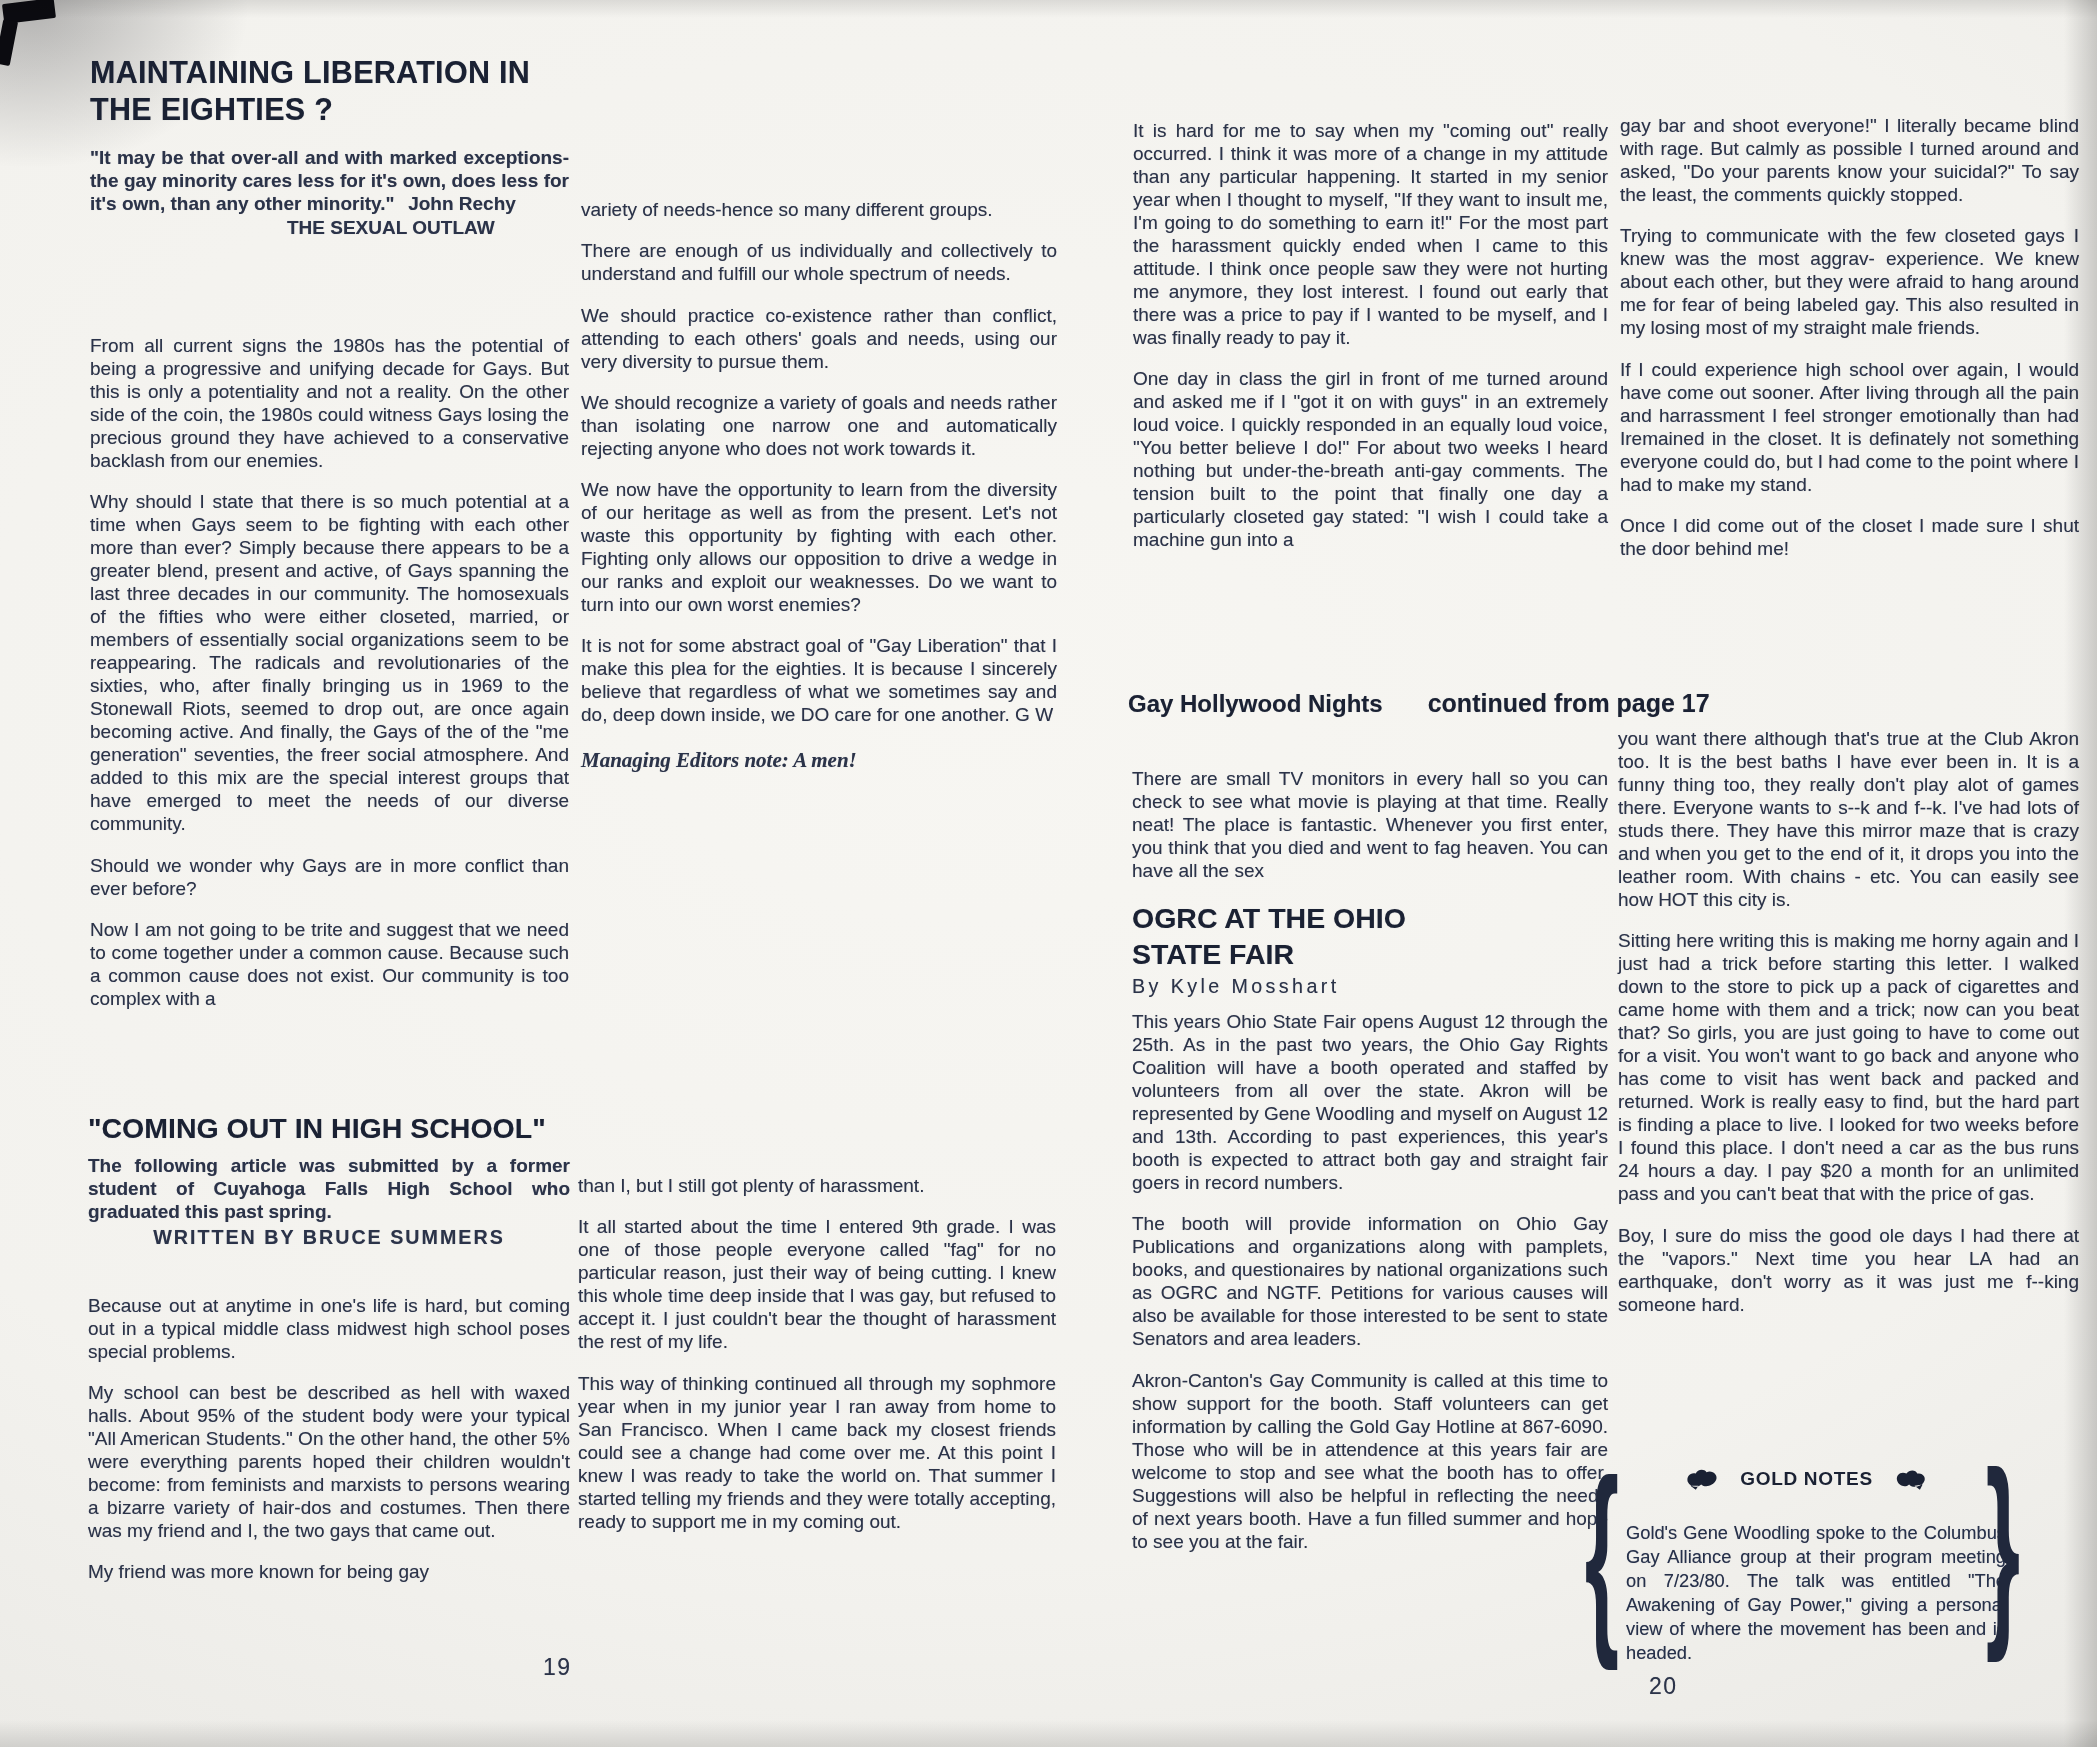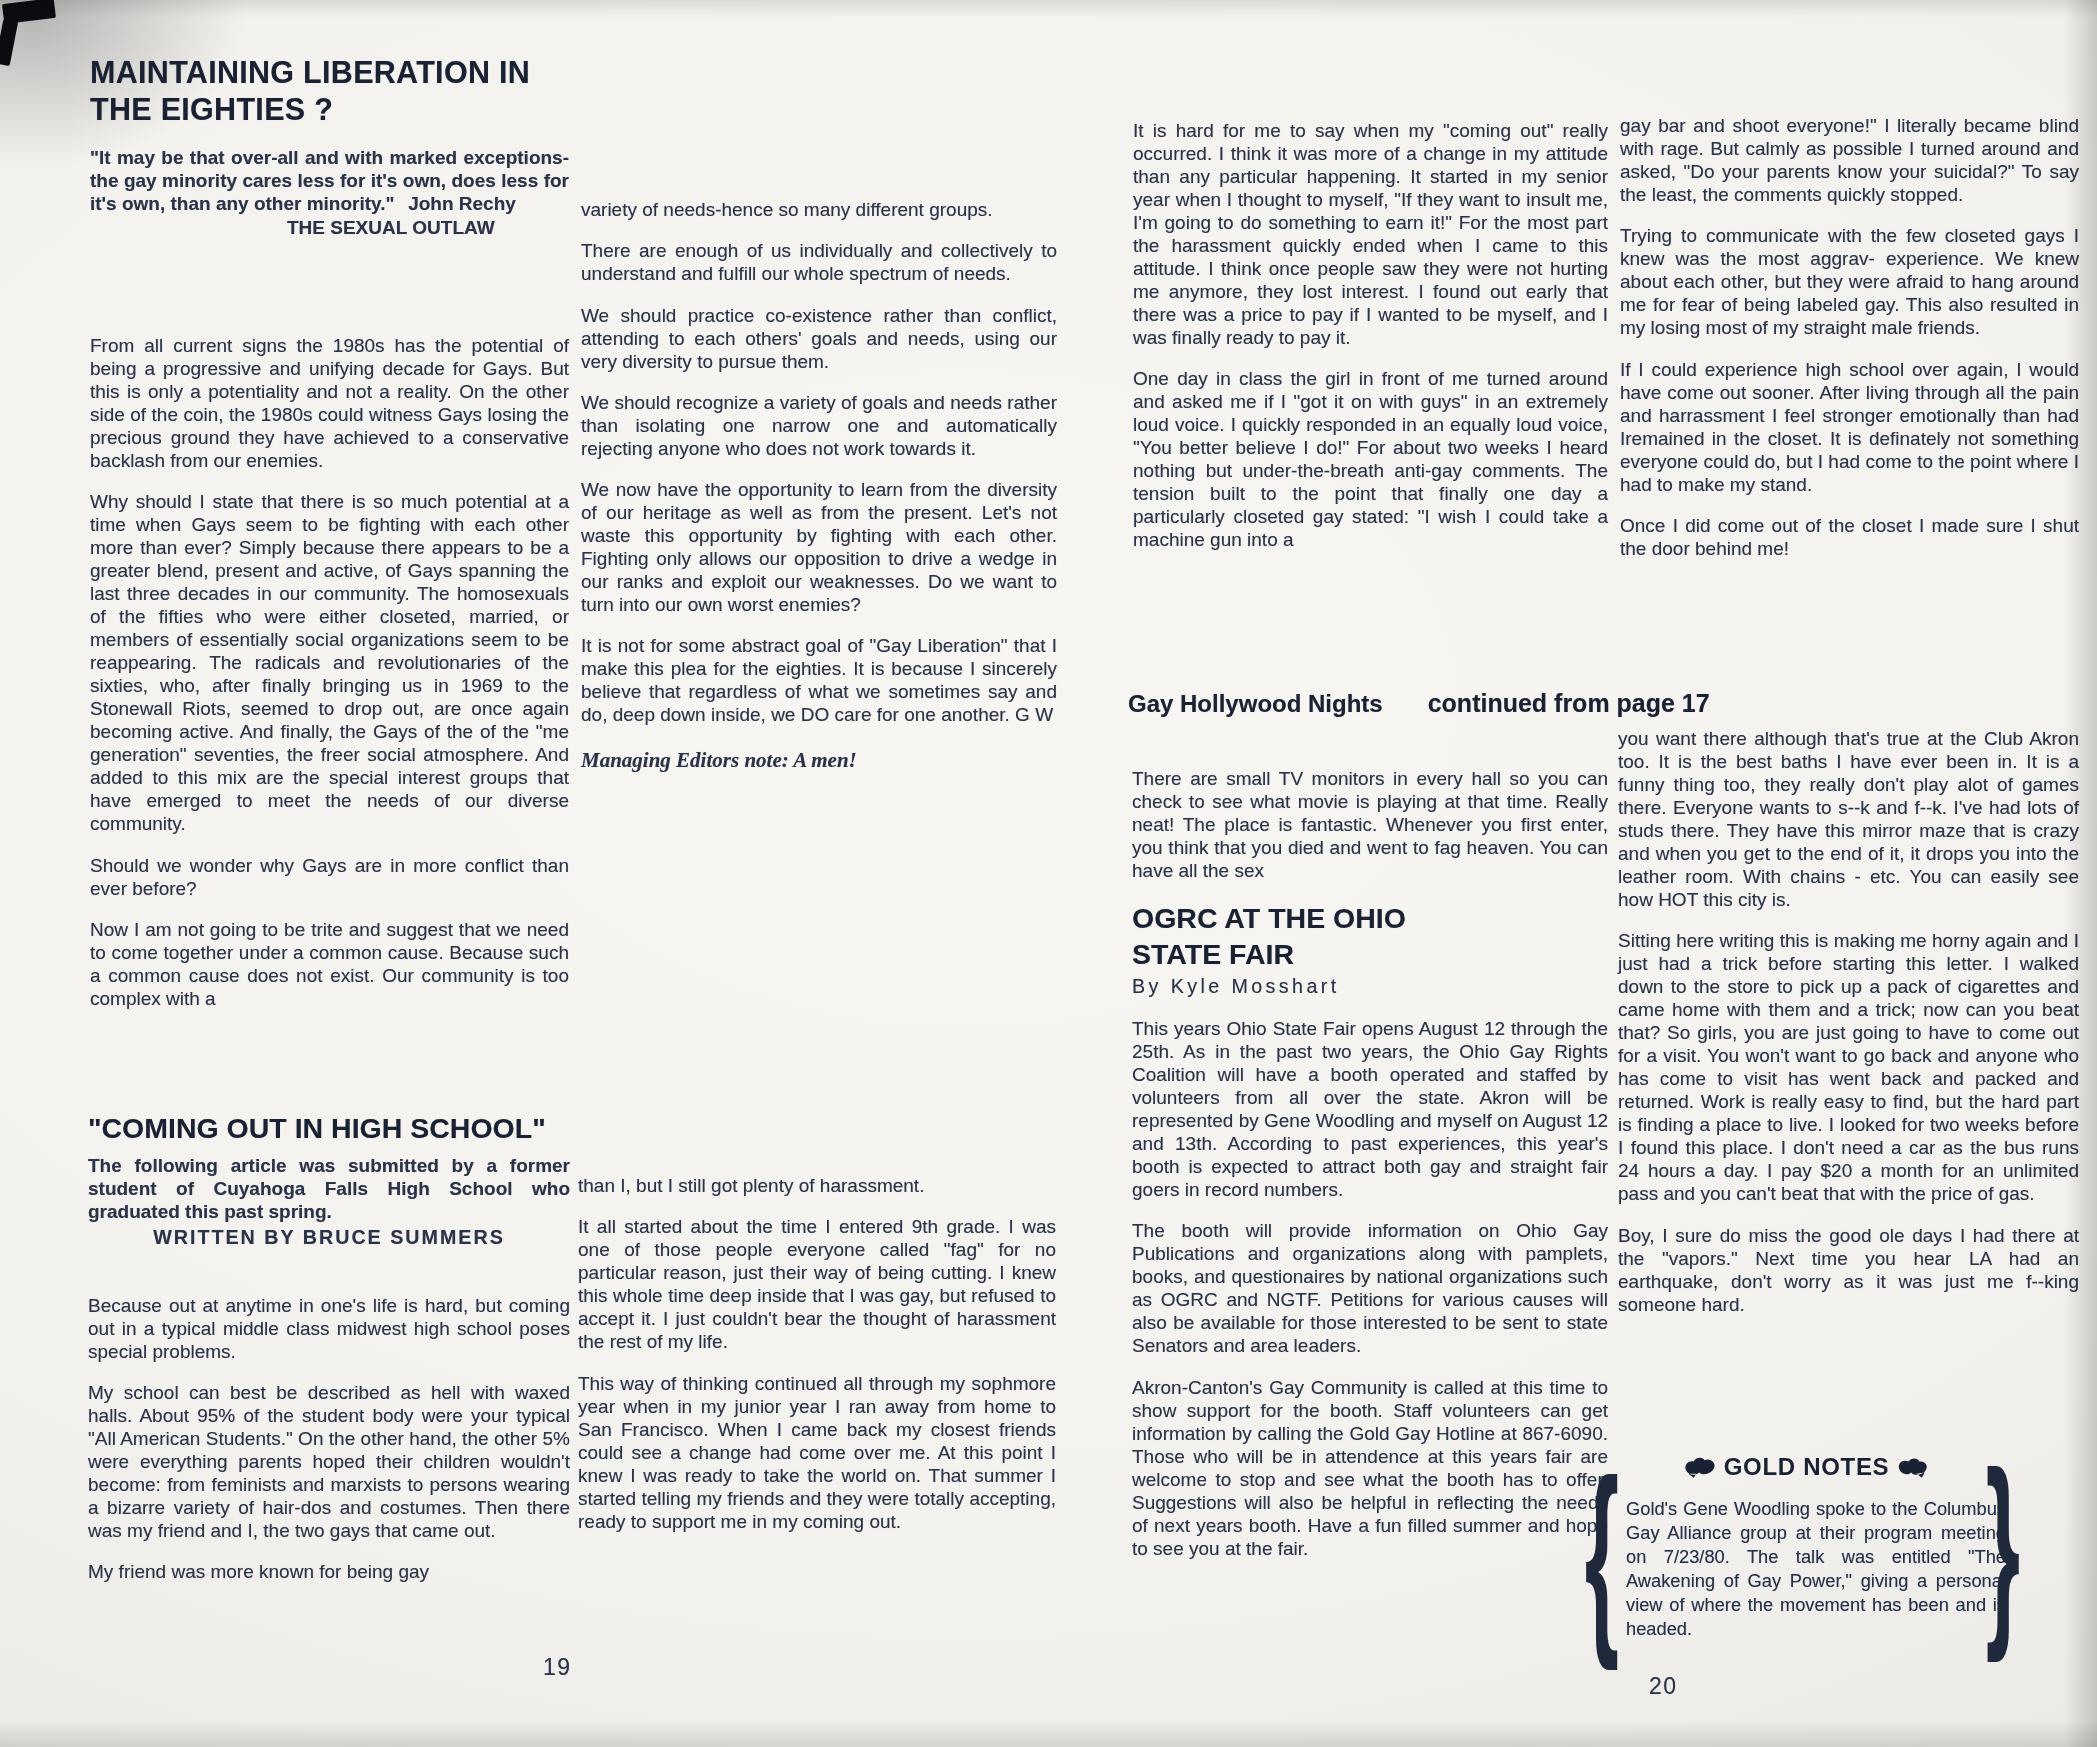--- a/index.html
+++ b/index.html
@@ -50,30 +50,30 @@
     font-size:21px;margin-top:23px;text-align:left;
   }
 
   .cont-header{position:absolute;left:1128px;top:689px;width:869px;color:#1a2133;
     text-shadow:0 0 0.7px rgba(26,33,51,.4);}
   .cont-title{font-size:24px;font-weight:bold;}
   .cont-note{font-size:25px;font-weight:bold;margin-left:45px;}
 
   .ogrc-title{font-size:28.5px;line-height:36px;font-weight:bold;color:#1a2133;
     margin:5.4px 0 2.7px 0;text-align:left;}
-  .ogrc-byline{font-size:19.7px;letter-spacing:3.4px;margin:0 0 19px 0;text-align:left;}
+  .ogrc-byline{font-size:19.7px;letter-spacing:3.4px;margin:0 0 12px 0;text-align:left;}
 
   .pageno{position:absolute;font-size:23px;letter-spacing:1.4px;color:#2b3349;
     text-shadow:0 0 0.7px rgba(43,51,73,.4);}
   #p19{left:543px;top:1654px;}
   #p20{left:1649px;top:1673px;}
 
   .gold-box{position:absolute;left:1596px;top:1453px;width:421px;color:#26304a;}
   .gold-title-row{display:flex;align-items:center;justify-content:center;gap:5.4px;margin:0 0 16.3px 0;}
-  .gold-title{font-size:24px;font-weight:bold;letter-spacing:0.7px;color:#1a2133;margin:0;}
+  .gold-title{font-size:19px;font-weight:bold;letter-spacing:0.7px;color:#1a2133;margin:15px;}
   .gold-body{font-size:18.3px;line-height:24px;text-align:justify;padding:0 11px 0 30px;margin:0;
     text-shadow:0 0 0.7px rgba(38,48,74,.38);}
   .bracket{position:absolute;font-size:210px;line-height:210px;font-weight:bold;color:#20283c;
     transform:scaleX(.42);transform-origin:center;}
   .bracket-left{left:-35px;top:-4.1px;}
   .bracket-right{right:-27px;top:-12.2px;}
   .ornament{width:35px;height:26px;fill:#1a2133;}
 </style>
 </head>
 <body>

